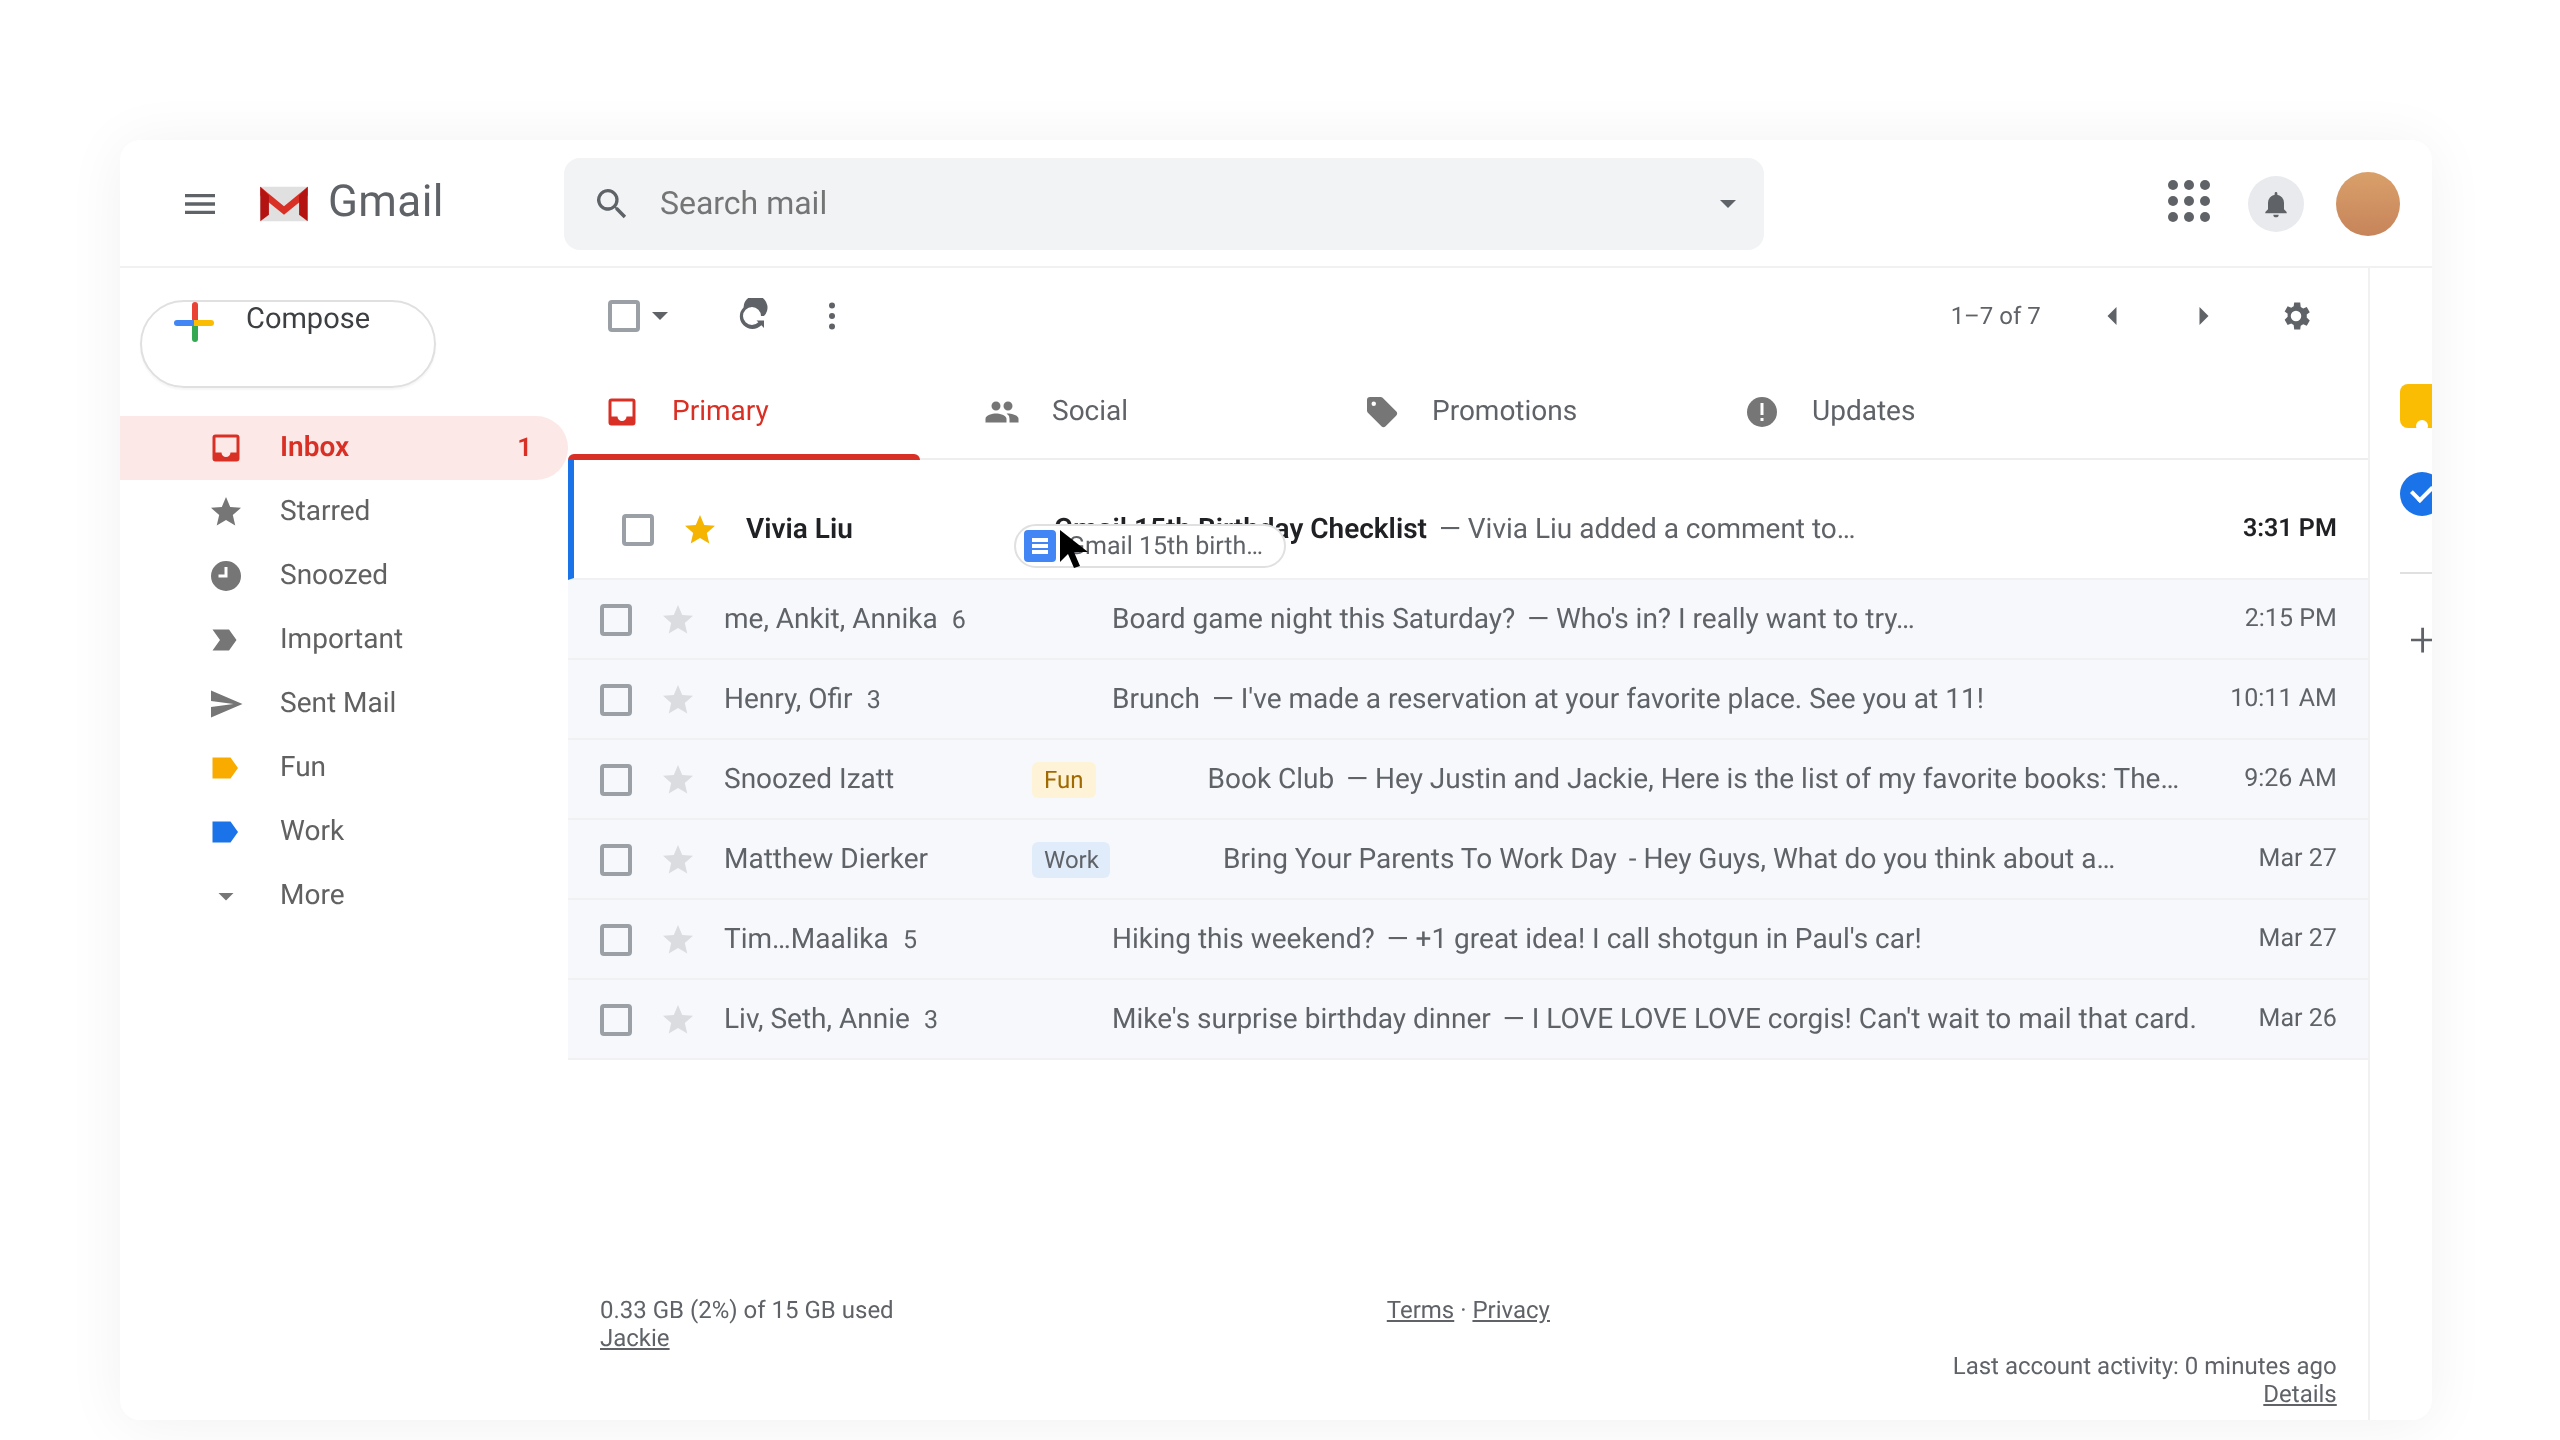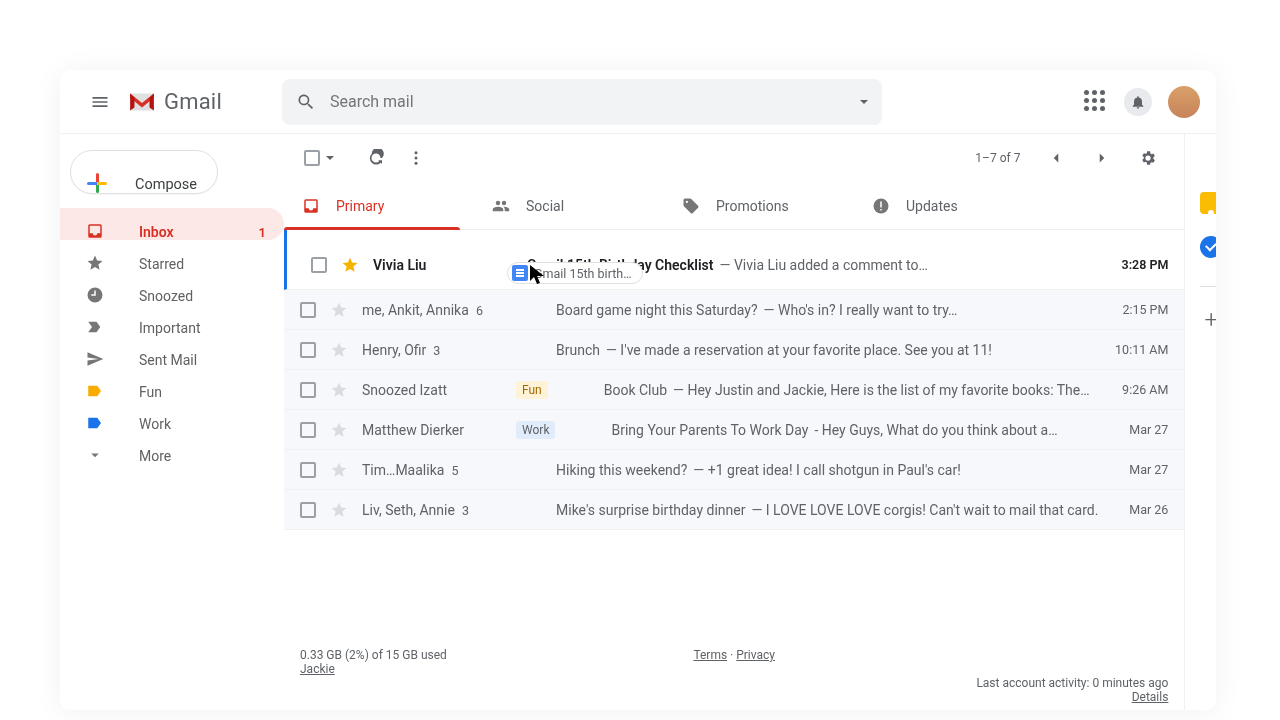--- a/index.html
+++ b/index.html
@@ -21,28 +21,28 @@
   .header-right { margin-left:auto; display:flex; align-items:center; gap:16px; }
   .apps-grid { width:24px; height:24px; display:grid; grid-template-columns:repeat(3,5px); grid-template-rows:repeat(3,5px); gap:3px; }
   .apps-grid span { width:5px; height:5px; background:#5f6368; border-radius:50%; }
   .bell-circle { width:28px; height:28px; background:#e8eaed; border-radius:50%; display:flex; align-items:center; justify-content:center; }
   .bell-circle svg{ width:16px; height:16px; fill:#5f6368; }
   .avatar { width:32px; height:32px; border-radius:50%; background: linear-gradient(180deg,#d9a06a 0%, #c7845a 100%); }
 
   
   .body { display:flex; height: calc(640px - 64px); }
   .sidebar { width: 224px; flex-shrink:0; padding-top: 10px; }
-  .compose { margin: 6px 0 14px 10px; height: 44px; width: 148px; border:1px solid #e0e0e0; border-radius: 22px; display:flex; align-items:flex-end; padding-left:16px; gap:28px; box-shadow: 0 1px 1px rgba(0,0,0,.04); cursor:pointer; }
+  .compose { margin: 6px 0 14px 10px; height: 44px; width: 148px; border:1px solid #e0e0e0; border-radius: 22px; display:flex; align-items:flex-start; padding-left:16px; gap:16px; box-shadow: 0 1px 1px rgba(0,0,0,.04); cursor:pointer; }
   .compose .plus { width:20px; height:20px; position:relative; }
   .compose .plus::before, .compose .plus::after { content:''; position:absolute; background:#fbbc04; }
   .compose .plus::before { left:9px; top:0; width:3px; height:20px; background:linear-gradient(180deg,#ea4335 0 50%,#34a853 50% 100%); border-radius:2px; }
   .compose .plus::after { top:9px; left:0; height:3px; width:20px; background:linear-gradient(90deg,#4285f4 0 50%,#fbbc04 50% 100%); border-radius:2px; }
   .compose span { font-size:14.5px; color:#3c4043; }
 
-  .nav-item { height: 32px; display:flex; align-items:flex-end; padding-left: 26px; gap:35px; color:#616161; cursor:pointer; border-radius: 0 16px 16px 0; }
+  .nav-item { height: 32px; display:flex; align-items:center; padding-left: 44px; gap:18px; color:#616161; cursor:pointer; border-radius: 0 16px 16px 0; }
   .nav-item svg { width:18px; height:18px; fill:#767676; flex-shrink:0; }
   .nav-item .label { font-size:14px; }
   .nav-item .count { margin-left:auto; margin-right:18px; font-size:13px; }
   .nav-item.active { background:#fce8e6; color:#d93025; font-weight:600; }
   .nav-item.active svg { fill:#d93025; }
   .nav-item.active .count{ color:#d93025; }
   .nav-item.fun svg { fill:#f9ab00; }
   .nav-item.work svg { fill:#1a73e8; }
 
   .main { flex:1; border-right:1px solid #f1f1f1; display:flex; flex-direction:column; }
@@ -284,21 +284,21 @@
             <div class="row unread first">
               <span class="cb"></span>
               <span class="star filled"><svg viewBox="0 0 24 24">
                   <path d="M12 17.27L18.18 21l-1.64-7.03L22 9.24l-7.19-.61L12 2 9.19 8.63 2 9.24l5.46 4.73L5.82 21z"></path>
                 </svg></span>
               <span class="sender">Vivia Liu</span>
               <span class="content">
                 <span class="subject">Gmail 15th Birthday Checklist</span>
                 <span class="snippet"> — Vivia Liu added a comment to…</span>
               </span>
-              <span class="time">3:28 PM</span>
+              <span class="time">3:31 PM</span>
               <div class="attach-chip">
                 <span class="doc-icon"></span>
                 <span>Gmail 15th birth…</span>
               </div>
             </div>
             <div class="row read">
               <span class="cb"></span>
               <span class="star"><svg viewBox="0 0 24 24">
                   <path d="M12 17.27L18.18 21l-1.64-7.03L22 9.24l-7.19-.61L12 2 9.19 8.63 2 9.24l5.46 4.73L5.82 21z"></path>
                 </svg></span>

